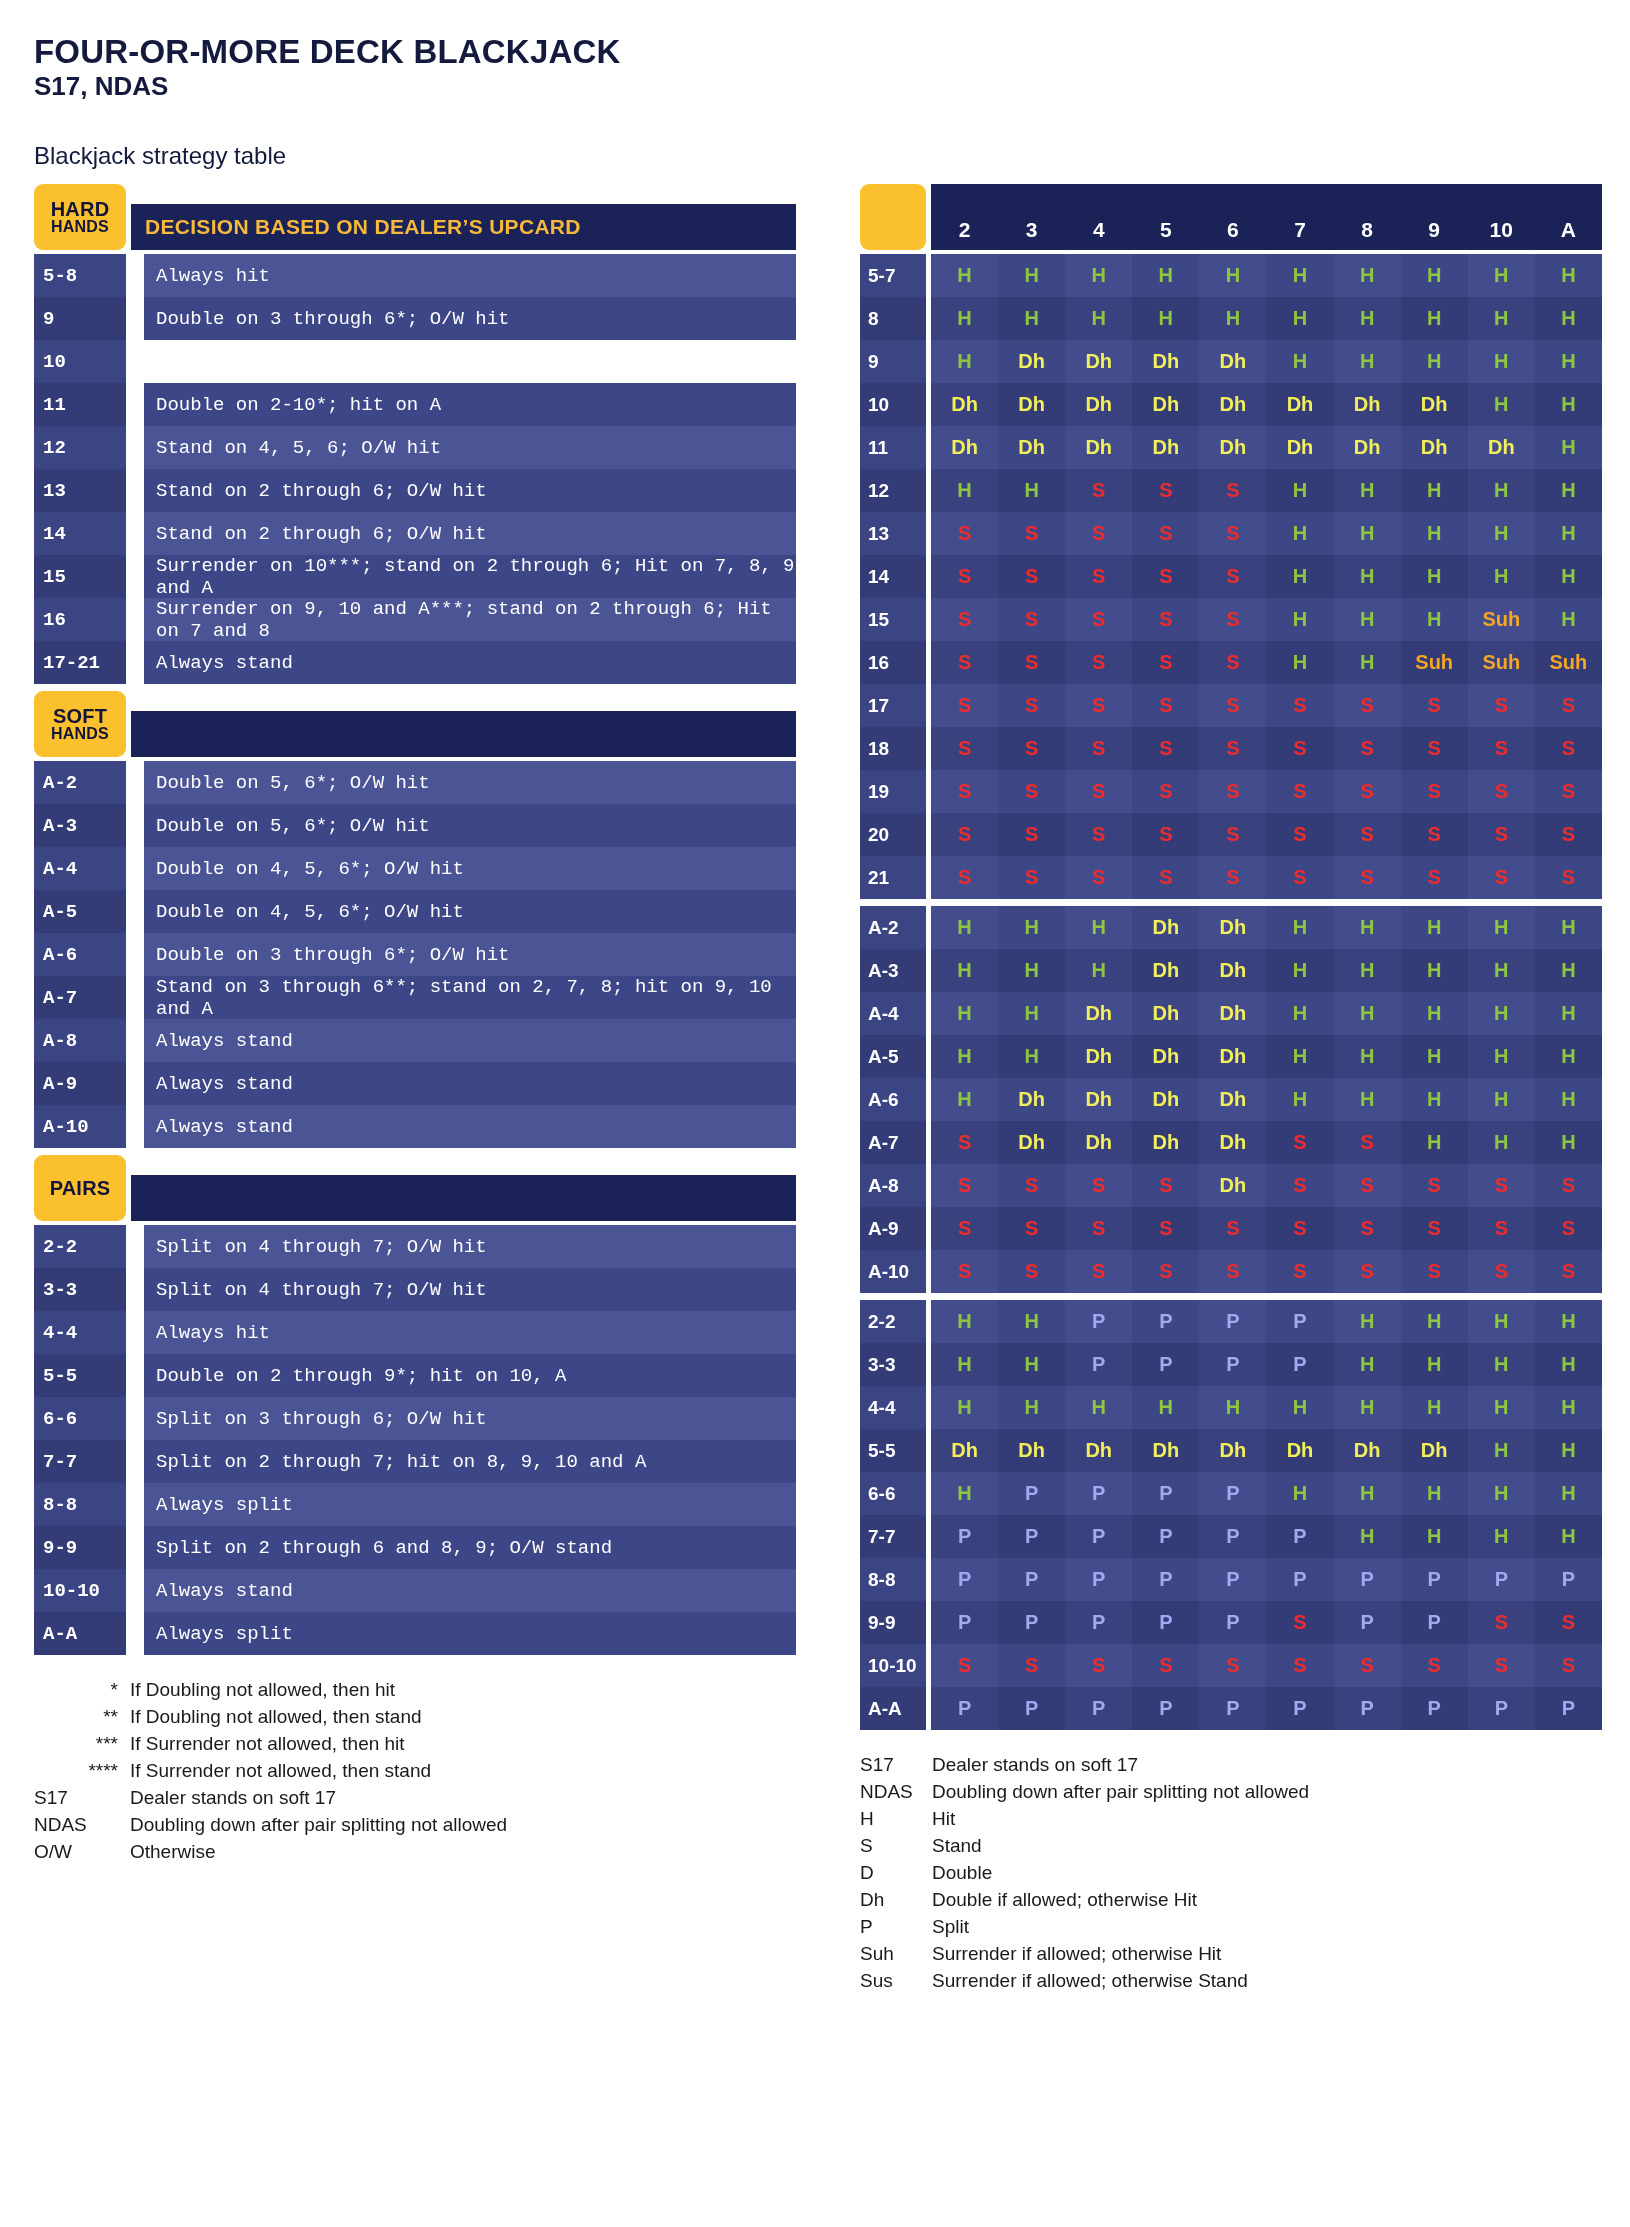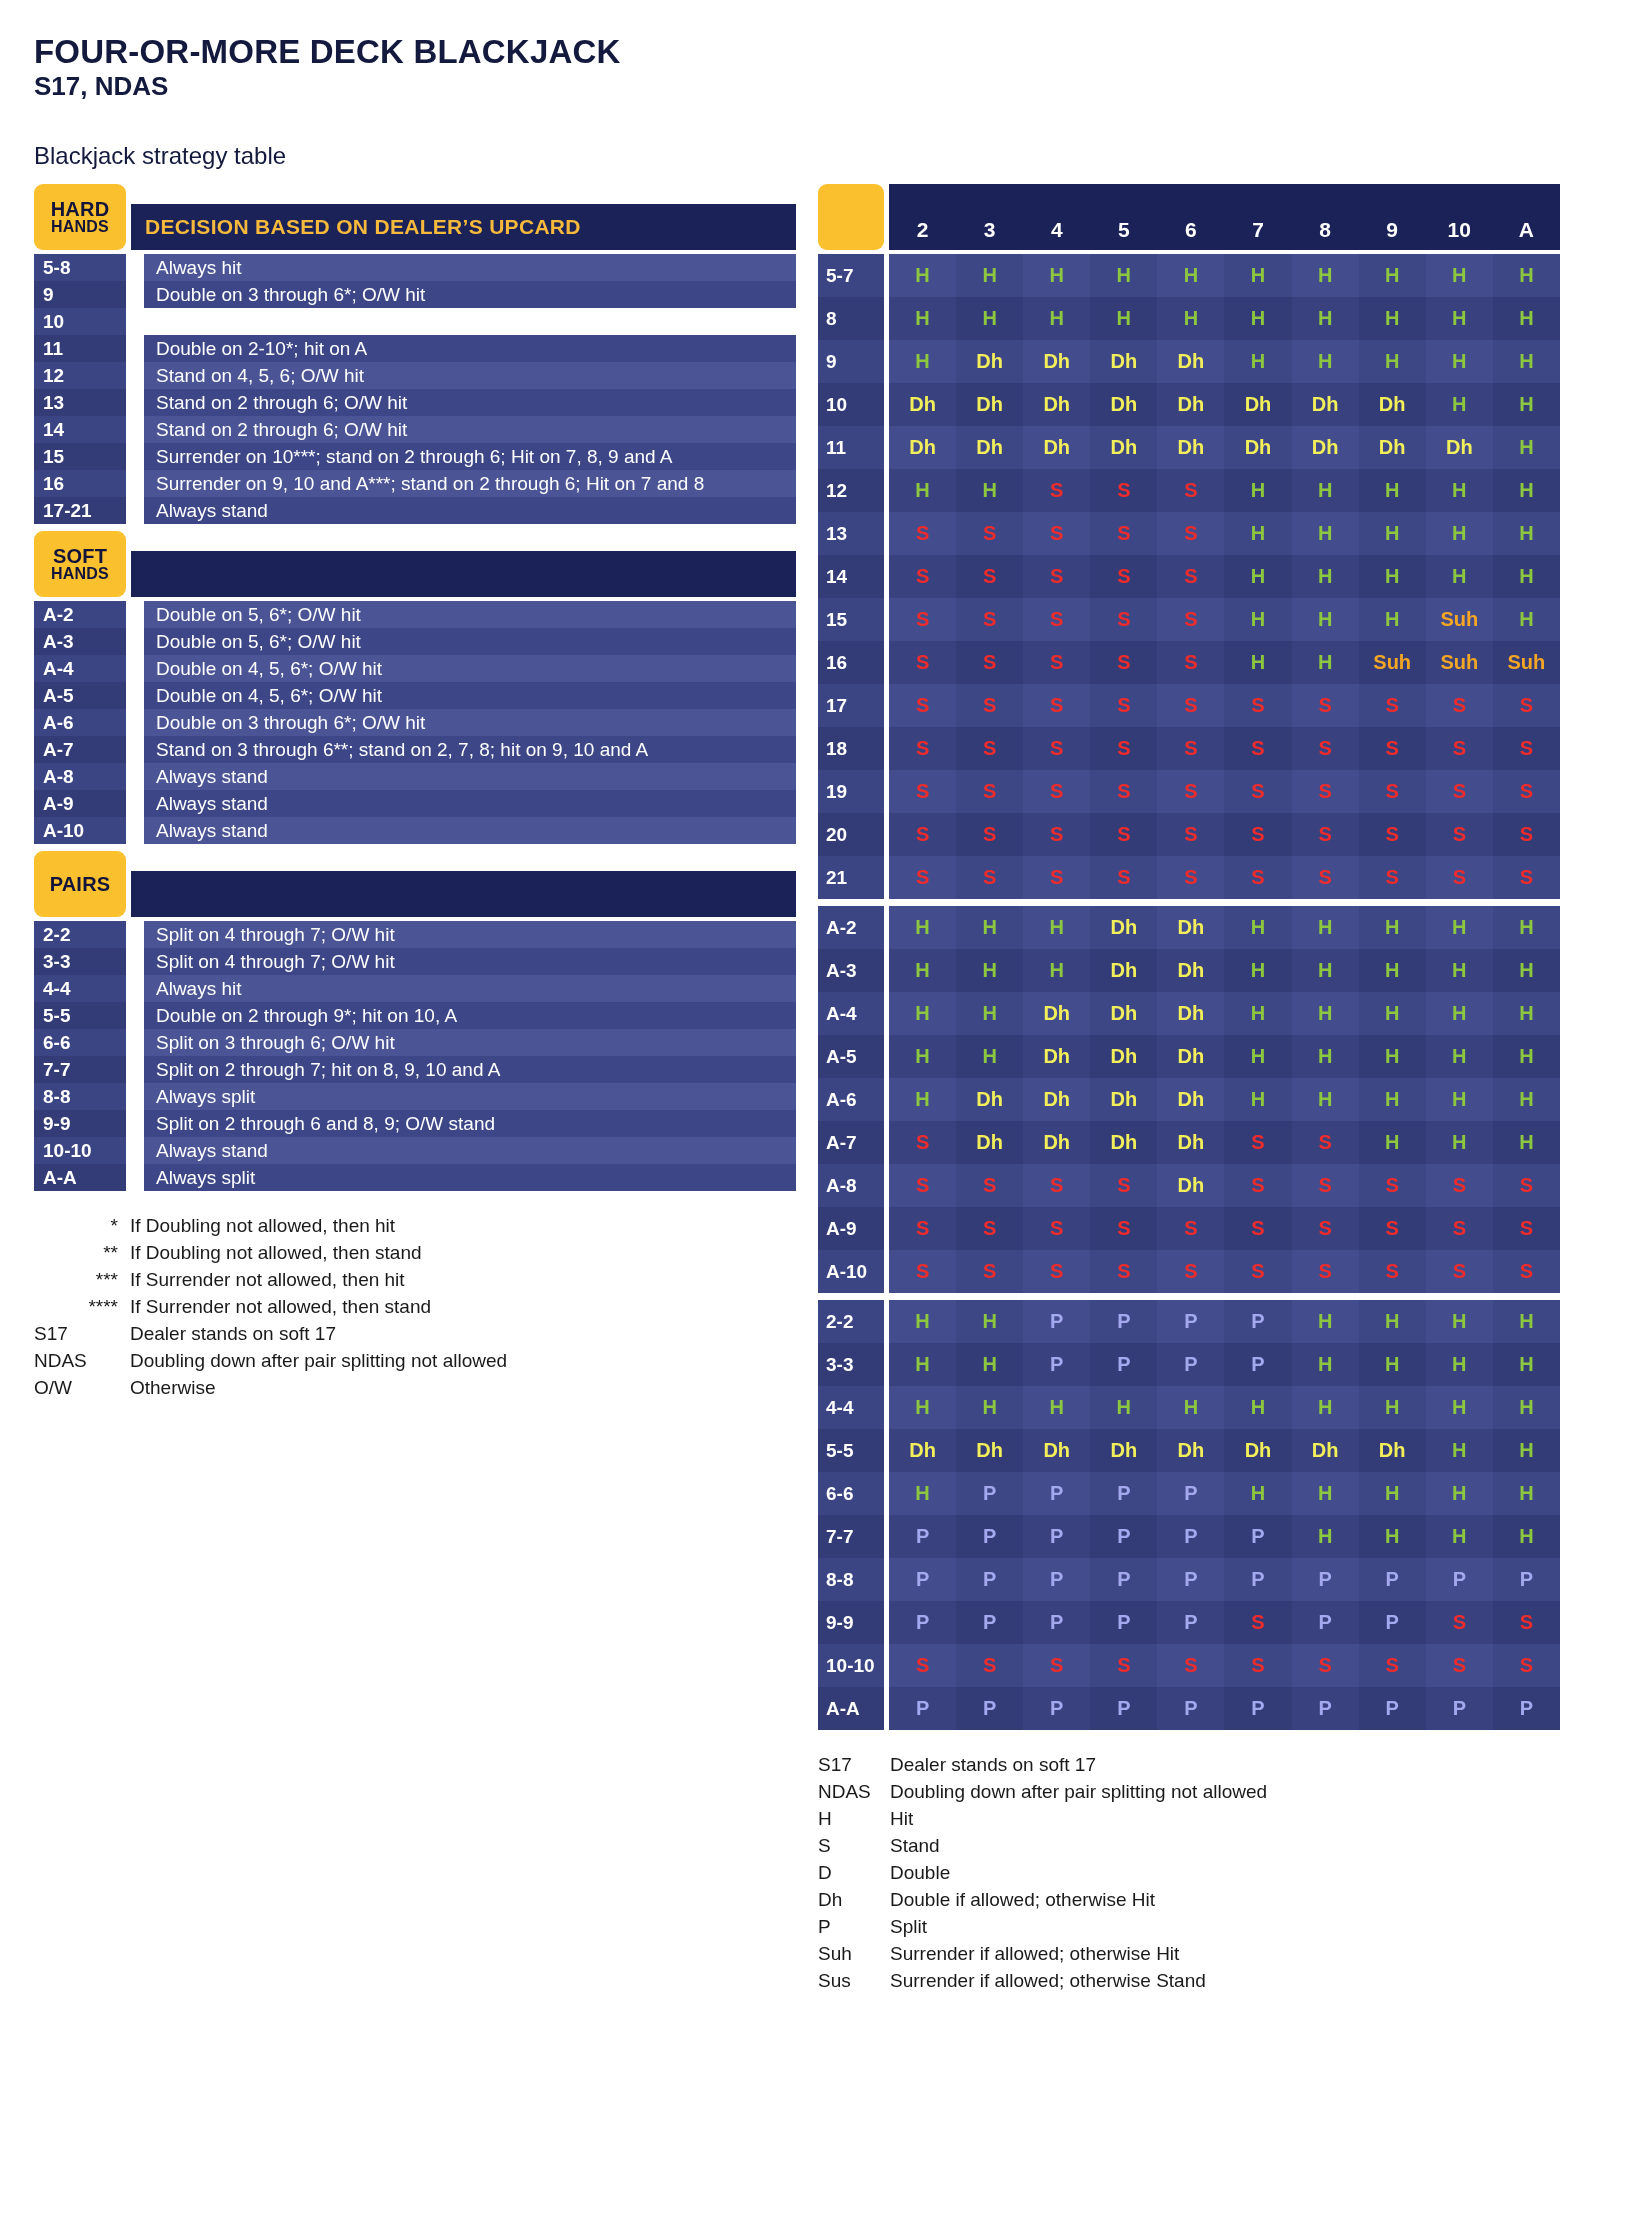--- a/index.html
+++ b/index.html
@@ -20,21 +20,21 @@
   .title-sub {
     font-size: 26px; font-weight: 700; color: #131a3d;
     margin-top: 2px; line-height: 1.15;
   }
   .caption {
     font-size: 24px; font-weight: 400; color: #131a3d;
     margin-top: 40px; margin-bottom: 14px;
   }
 
   
-  .cols { display: flex; gap: 22px; align-items: flex-start; }
+  .cols { display: flex; gap: 64px; align-items: flex-start; }
   .col-left { width: 762px; flex: none; }
   .col-right { width: 742px; flex: none; }
   .band {
     display: flex; align-items: stretch;
     height: 66px; margin-bottom: 4px;
   }
   .band .tag {
     width: 92px; flex: none; background: #ffc githubnull;
   }
   .tag {
@@ -47,21 +47,21 @@
   .tag .t2 { font-size: 16px; font-weight: 700; letter-spacing: .2px; }
   .tag.single .t1 { font-size: 20px; font-weight: 700; }
   .band .headbar {
     flex: 1; background: #1b2258; margin-left: 5px;
     display: flex; align-items: center; padding-left: 14px;
     color: #f6b93b; font-size: 21px; font-weight: 700; letter-spacing: .3px; margin-top: 20px;
   }
   .band .headbar.blank { color: transparent; }
 
   .rowgrp { background: #ffffff; }
-  .lrow { display: flex; height: 27px; align-items: stretch; }
+  .lrow { display: flex; height: 43px; align-items: stretch; font-family: Liberation Mono, monospace; }
   .lrow .rk {
     width: 92px; flex: none; display: flex; align-items: center;
     padding-left: 9px; color: #ffffff; font-size: 19px; font-weight: 700;
   }
   .lrow .rv {
     flex: 1; margin-left: 18px; display: flex; align-items: center;
     padding-left: 12px; color: #ffffff; font-size: 19px; font-weight: 400;
   }
   .lrow.odd  .rk { background: #3c4584; } .lrow.odd  .rv { background: #4b5596; }
   .lrow.even .rk { background: #333c76; } .lrow.even .rv { background: #3d4788; }

